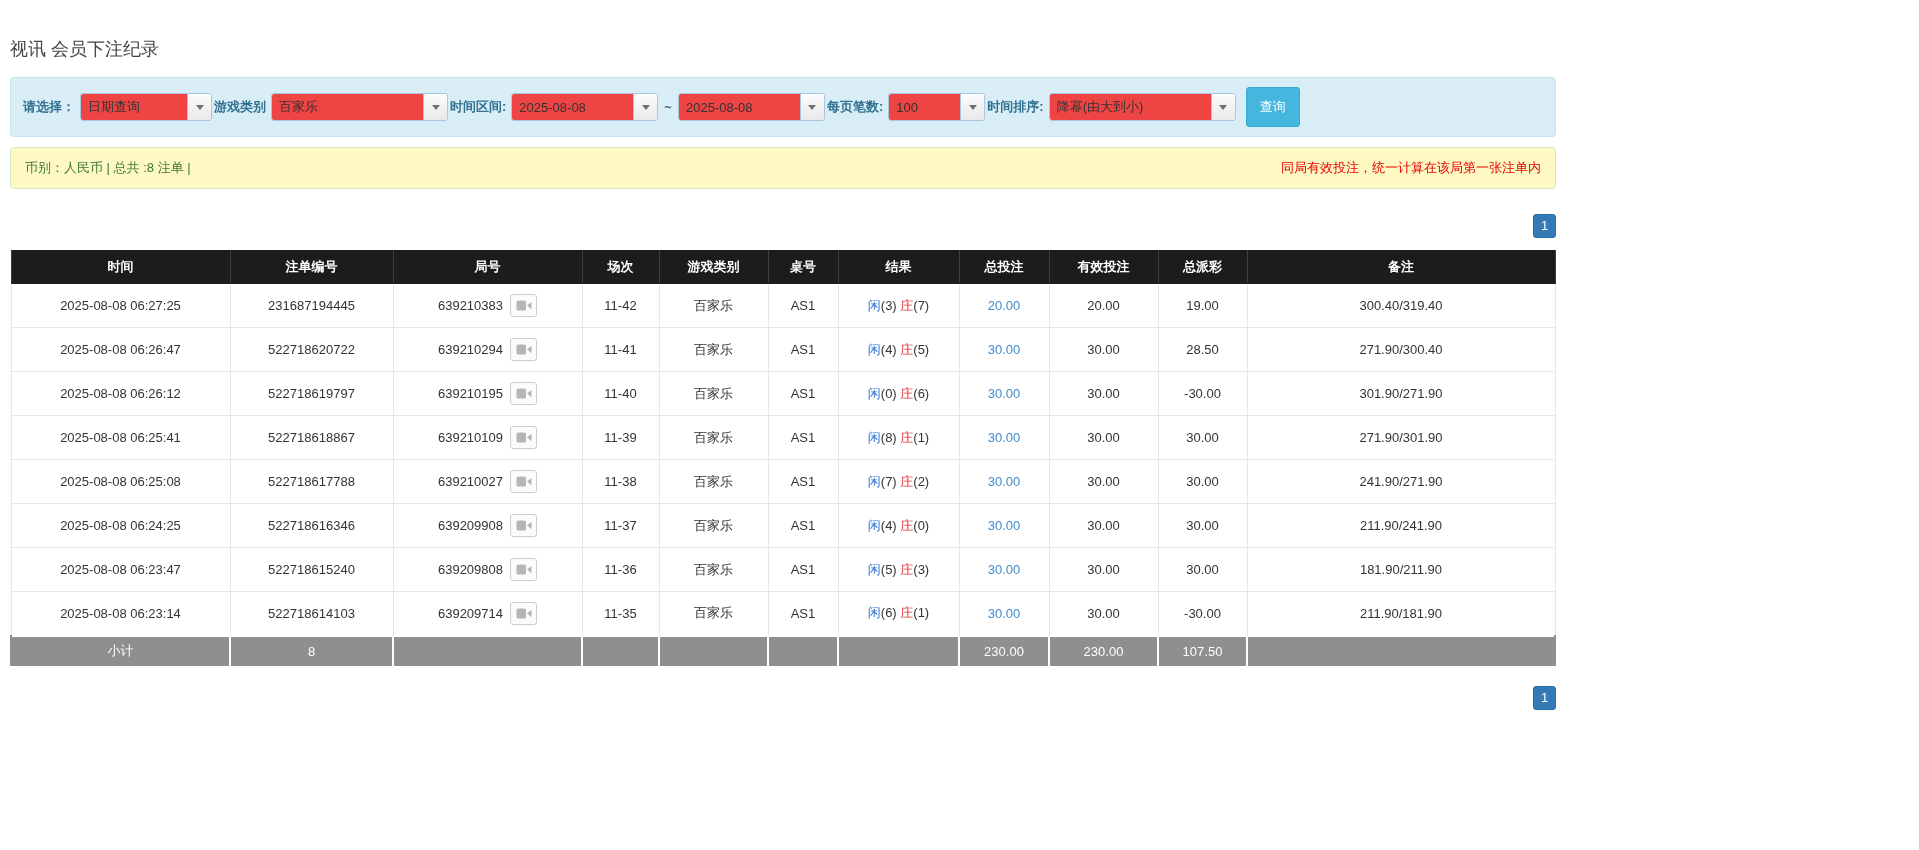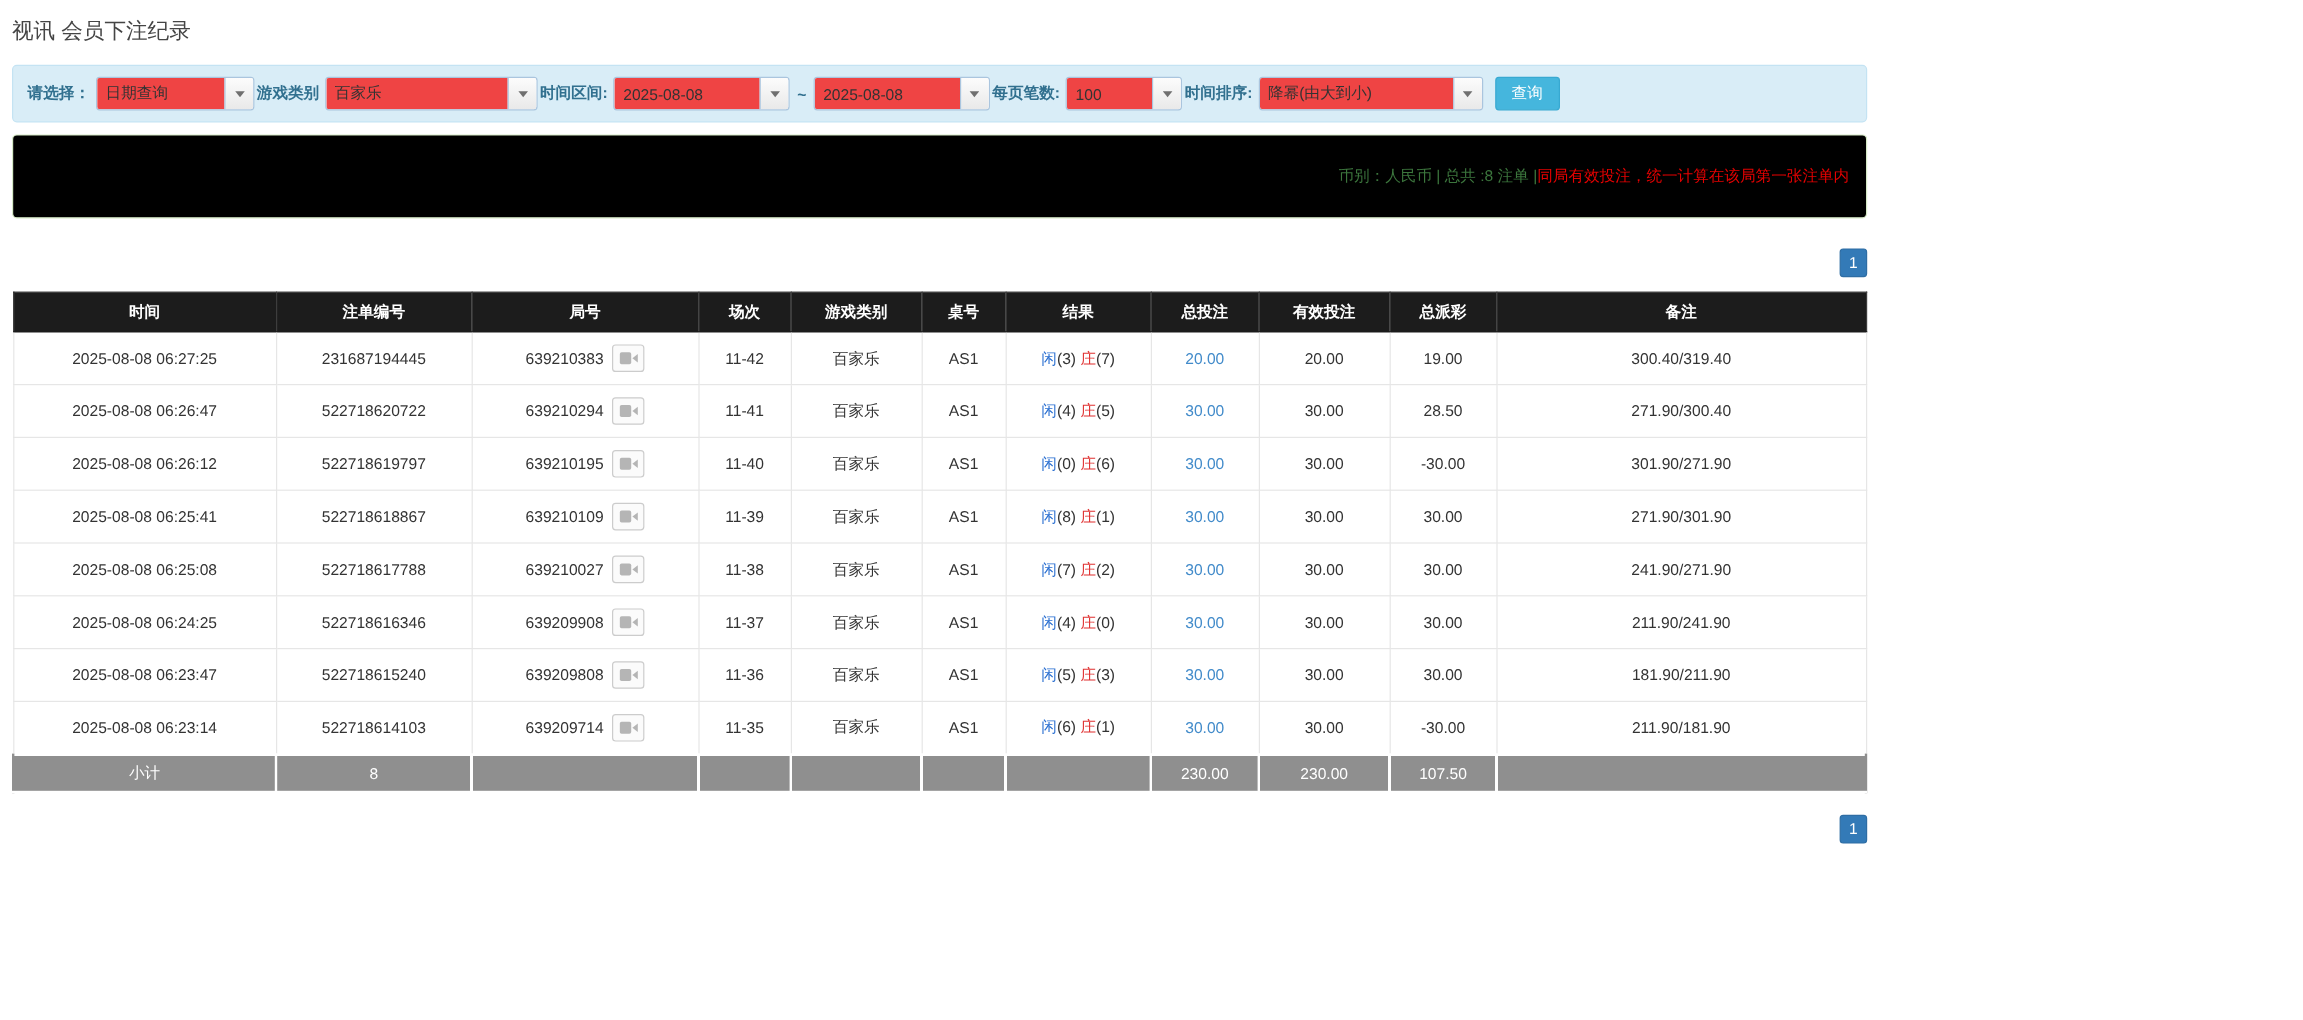--- a/index.html
+++ b/index.html
@@ -4,21 +4,21 @@
 <style>
   * { box-sizing: border-box; margin: 0; padding: 0; }
   html, body { background: #fff; }
   body {
     font-family: "Liberation Sans", "DejaVu Sans", sans-serif;
     color: #333;
     width: 1919px;
     min-height: 850px;
   }
   .page { width: 1546px; margin-left: 10px; padding-top: 14px; }
-  .page-title { font-size: 18px; color: #454545; font-weight: 400; margin-bottom: 16px; }
+  .page-title { font-size: 18px; color: #454545; font-weight: 400; margin-bottom: 16px; margin-top: 23px; }
 
   
   .filter-bar {
     background: #d9edf7; border: 1px solid #c4e3f3; border-radius: 4px;
     padding: 9px 8px; display: flex; align-items: center;
   }
   .flabel { color: #31708f; font-size: 13px; font-weight: bold; margin: 0 5px 0 2px; white-space: nowrap; }
   .flabel.first { margin-left: 4px; }
   .combo {
     display: inline-flex; align-items: stretch; height: 28px; background: #fff;
@@ -34,28 +34,28 @@
     display: flex; align-items: center; justify-content: center; cursor: pointer;
   }
   .combo .arrow-btn i {
     display: block; width: 0; height: 0;
     border-left: 4px solid transparent; border-right: 4px solid transparent;
     border-top: 5px solid #6f6f6f;
   }
   .tilde { color: #31708f; font-size: 13px; margin: 0 6px; font-weight: bold; }
   .btn-search {
     background: #45b6dd; border: 1px solid #38a9d1; color: #fff; font-size: 13px;
-    height: 28px; padding: 0 13px; border-radius: 3px; margin-left: 10px;
+    height: 40px; padding: 0 13px; border-radius: 3px; margin-left: 10px;
     cursor: pointer; font-family: inherit;
   }
 
   
   .info-bar {
-    margin-top: 10px; background: #000000; border: 1px solid #d6e9c6; border-radius: 4px;
-    padding: 25px 14px; display: flex; justify-content: flex-end; align-items: center;
+    margin-top: 10px; background: #fef9c3; border: 1px solid #d6e9c6; border-radius: 4px;
+    padding: 11px 14px; display: flex; justify-content: space-between; align-items: center;
     font-size: 13px;
   }
   .info-left { color: #3c763d; }
   .info-right { color: #e60000; }
 
   
   .pager { text-align: right; }
   .pager.top { margin-top: 25px; margin-bottom: 12px; }
   .pager.bottom { margin-top: 18px; padding-bottom: 30px; }
   .page-btn {

